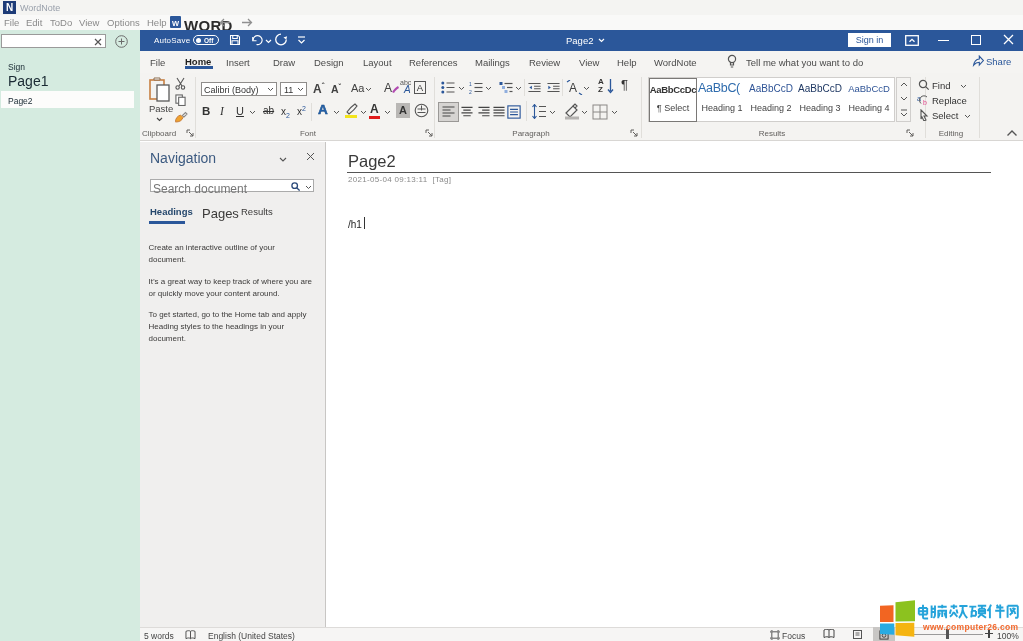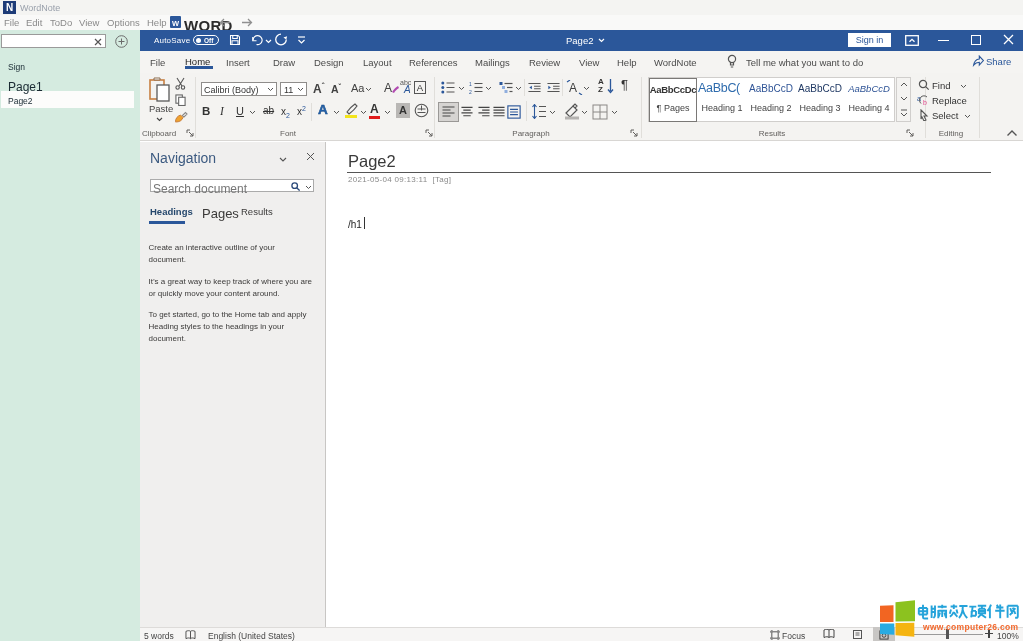--- a/index.html
+++ b/index.html
@@ -39,21 +39,21 @@
 <div class="abs" style="left:1px;top:34px;width:105px;height:14px;background:#fff;border:1px solid #9a9a9a"></div>
 <svg class="ico" style="left:94px;top:37.5px" width="8" height="8" viewBox="0 0 8 8">
     <path d="M1 1l6 6M7 1L1 7" stroke="#555" stroke-width="1.2"></path>
   </svg>
 <svg class="ico" style="left:115px;top:35px" width="13" height="13" viewBox="0 0 13 13">
     <circle cx="6.5" cy="6.5" r="5.8" fill="none" stroke="#6b6b6b" stroke-width="1"></circle>
     <path d="M6.5 3.5v6M3.5 6.5h6" stroke="#6b6b6b" stroke-width="1"></path>
   </svg>
 <div class="abs" style="left:8px;top:62px;font-size:8.5px;color:#1a2a33">Sign</div>
 <div class="abs" style="left:1px;top:91px;width:133px;height:17px;background:#fcfcfb"></div>
-<div class="abs" style="left:8px;top:80px;font-size:12px;color:#1a2a33">Page1</div>
+<div class="abs" style="left:8px;top:73px;font-size:14px;color:#1a2a33">Page1</div>
 <div class="abs" style="left:8px;top:95.5px;font-size:8.5px;color:#1a2a33">Page2</div>
 
 <div class="abs" style="left:140px;top:30px;width:883px;height:21px;background:#2b579a"></div>
 <div class="abs" style="left:154px;top:35.5px;font-size:8px;color:#fff;letter-spacing:0.2px">AutoSave</div>
 <div class="abs" style="left:193px;top:35px;width:26px;height:10px;border:1px solid #fff;border-radius:5px"></div>
 <div class="abs" style="left:196px;top:37.5px;width:5px;height:5px;background:#fff;border-radius:50%"></div>
 <div class="abs" style="left:204px;top:36.5px;font-size:6.5px;color:#fff;font-weight:bold">Off</div>
 <svg class="ico" style="left:229px;top:34px" width="12" height="12" viewBox="0 0 16 16">
     <path d="M2 2h10l2 2v10H2z" fill="none" stroke="#fff" stroke-width="1.4"></path>
     <path d="M5 2v4h6V2M4 14V9h8v5" fill="none" stroke="#fff" stroke-width="1.4"></path>
@@ -85,21 +85,21 @@
   </svg>
 <div class="abs" style="left:938px;top:39.5px;width:11px;height:1.5px;background:#fff"></div>
 <div class="abs" style="left:971px;top:34.5px;width:10px;height:10px;border:1.3px solid #fff"></div>
 <svg class="ico" style="left:1003px;top:34px" width="11" height="11" viewBox="0 0 11 11">
     <path d="M1 1l9 9M10 1l-9 9" stroke="#fff" stroke-width="1.3"></path>
   </svg>
 
 <div class="abs" style="left:140px;top:51px;width:883px;height:22px;background:#f5f4f2"></div>
 <div class="abs" style="left:140px;top:51px;width:883px;height:22px;font-size:9.5px;color:#4a4a4a;white-space:nowrap">
  <span class="abs" style="left:10px;top:6px">File</span>
- <span class="abs" style="left:45px;top:5px;color:#1f1f1f;font-weight:normal">Home</span>
+ <span class="abs" style="left:45px;top:5px;color:#1f1f1f;font-weight:bold">Home</span>
  <span class="abs" style="left:86px;top:6px">Insert</span>
  <span class="abs" style="left:133px;top:6px">Draw</span>
  <span class="abs" style="left:174px;top:6px">Design</span>
  <span class="abs" style="left:223px;top:6px">Layout</span>
  <span class="abs" style="left:269px;top:6px">References</span>
  <span class="abs" style="left:335px;top:6px">Mailings</span>
  <span class="abs" style="left:389px;top:6px">Review</span>
  <span class="abs" style="left:439px;top:6px">View</span>
  <span class="abs" style="left:477px;top:6px">Help</span>
  <span class="abs" style="left:514px;top:6px">WordNote</span>
@@ -117,21 +117,21 @@
 
 <div class="abs" id="ribbon" style="left:140px;top:73px;width:883px;height:68px;background:#f4f3f1;border-bottom:1px solid #d8d6d3"></div>
 
 <div class="abs" style="left:195px;top:77px;width:1px;height:61px;background:#e0deda"></div>
 <div class="abs" style="left:434px;top:77px;width:1px;height:61px;background:#e0deda"></div>
 <div class="abs" style="left:641px;top:77px;width:1px;height:61px;background:#e0deda"></div>
 <div class="abs" style="left:925px;top:77px;width:1px;height:61px;background:#e0deda"></div>
 <div class="abs" style="left:979px;top:77px;width:1px;height:61px;background:#e0deda"></div>
 
 <div class="abs" style="left:140px;top:129px;width:38px;text-align:center;font-size:8px;color:#605e5c">Clipboard</div>
-<div class="abs" style="left:280px;top:129px;width:56px;font-size:8px;color:#605e5c">Font</div>
+<div class="abs" style="left:280px;top:129px;width:56px;text-align:center;font-size:8px;color:#605e5c">Font</div>
 <div class="abs" style="left:503px;top:129px;width:56px;text-align:center;font-size:8px;color:#605e5c">Paragraph</div>
 <div class="abs" style="left:744px;top:129px;width:56px;text-align:center;font-size:8px;color:#605e5c">Results</div>
 <div class="abs" style="left:923px;top:129px;width:56px;text-align:center;font-size:8px;color:#605e5c">Editing</div>
 
 <svg class="ico" style="left:186px;top:129px" width="8" height="8" viewBox="0 0 8 8">
     <path d="M1 1v3M1 1h3M3 3l4 4M7 4v3h-3" stroke="#605e5c" stroke-width="1" fill="none"></path>
   </svg>
 <svg class="ico" style="left:425px;top:129px" width="8" height="8" viewBox="0 0 8 8">
     <path d="M1 1v3M1 1h3M3 3l4 4M7 4v3h-3" stroke="#605e5c" stroke-width="1" fill="none"></path>
   </svg>
@@ -314,28 +314,28 @@
     <rect x="1" y="1" width="14" height="14" fill="none" stroke="#8a8886" stroke-width="1"></rect>
     <path d="M8 1v14M1 8h14" stroke="#8a8886" stroke-width="1"></path>
   </svg>
 <svg class="ico" style="left:611px;top:110px" width="7" height="5" viewBox="0 0 7 5">
     <path d="M1 1l2.5 2.5L6 1" stroke="#555" stroke-width="1" fill="none"></path>
   </svg>
 
 <div class="abs" style="left:648px;top:77px;width:247px;height:45px;background:#fff;border:1px solid #d0cecc"></div>
 <div class="abs" style="left:648.5px;top:77.5px;width:48px;height:44px;background:#fff;border:1.5px solid #7a7876"></div>
 <div class="abs" style="left:649px;top:84px;width:48px;text-align:center;font-size:9.5px;font-weight:bold;color:#333;letter-spacing:-0.3px">AaBbCcDc</div>
-<div class="abs" style="left:649px;top:103px;width:48px;text-align:center;font-size:9px;color:#444">¶ Pages</div>
+<div class="abs" style="left:649px;top:103px;width:48px;text-align:center;font-size:9px;color:#444">¶ Select</div>
 <div class="abs" style="left:698px;top:81px;width:48px;text-align:left;font-size:12.5px;color:#2e6bad;letter-spacing:-0.3px">AaBbC⁢(</div>
 <div class="abs" style="left:698px;top:103px;width:48px;text-align:center;font-size:9px;color:#444">Heading 1</div>
 <div class="abs" style="left:747px;top:83px;width:48px;text-align:center;font-size:10px;color:#2f5496">AaBbCcD</div>
 <div class="abs" style="left:747px;top:103px;width:48px;text-align:center;font-size:9px;color:#444">Heading 2</div>
 <div class="abs" style="left:796px;top:83px;width:48px;text-align:center;font-size:10px;color:#1f3863">AaBbCcD</div>
 <div class="abs" style="left:796px;top:103px;width:48px;text-align:center;font-size:9px;color:#444">Heading 3</div>
-<div class="abs" style="left:844px;top:83px;width:50px;text-align:center;font-size:9.5px;font-style:italic;color:#2f5496">AaBbCcD‌</div>
+<div class="abs" style="left:844px;top:83px;width:50px;text-align:center;font-size:9.5px;color:#2f5496">AaBbCcD‌</div>
 <div class="abs" style="left:844px;top:103px;width:50px;text-align:center;font-size:9px;color:#444">Heading 4</div>
 <div class="abs" style="left:896px;top:77px;width:15px;height:45px;background:#f4f3f1;border:1px solid #d0cecc"></div>
 <svg class="ico" style="left:900px;top:82px" width="8" height="5" viewBox="0 0 8 5">
     <path d="M1 4l3-3 3 3" stroke="#555" stroke-width="1" fill="none"></path>
   </svg>
 <svg class="ico" style="left:900px;top:96px" width="8" height="5" viewBox="0 0 8 5">
     <path d="M1 1l3 3 3-3" stroke="#555" stroke-width="1" fill="none"></path>
   </svg>
 <svg class="ico" style="left:900px;top:109px" width="8" height="8" viewBox="0 0 8 8">
     <path d="M1 1h6" stroke="#555" stroke-width="1"></path>

